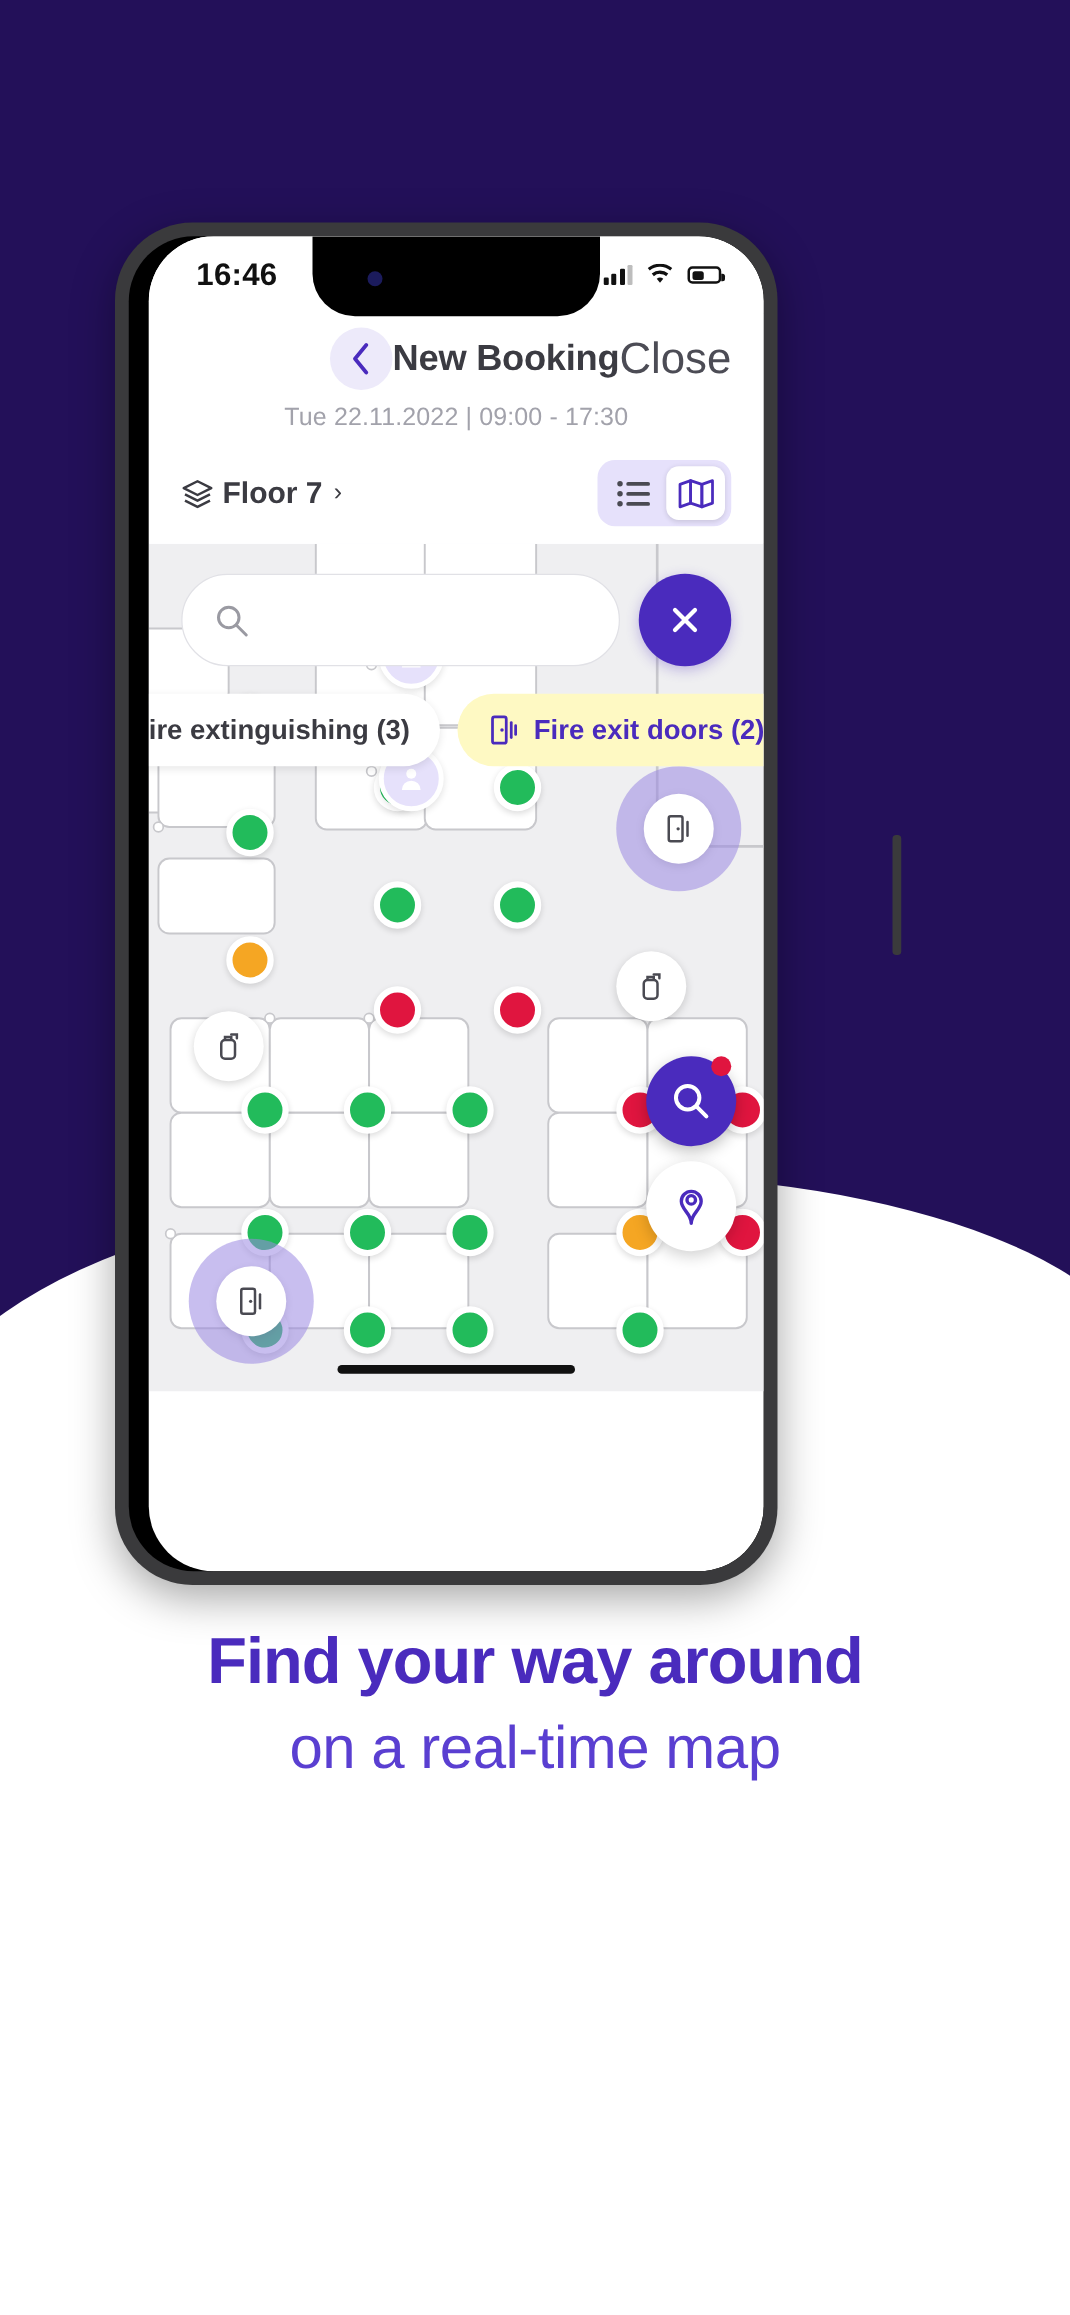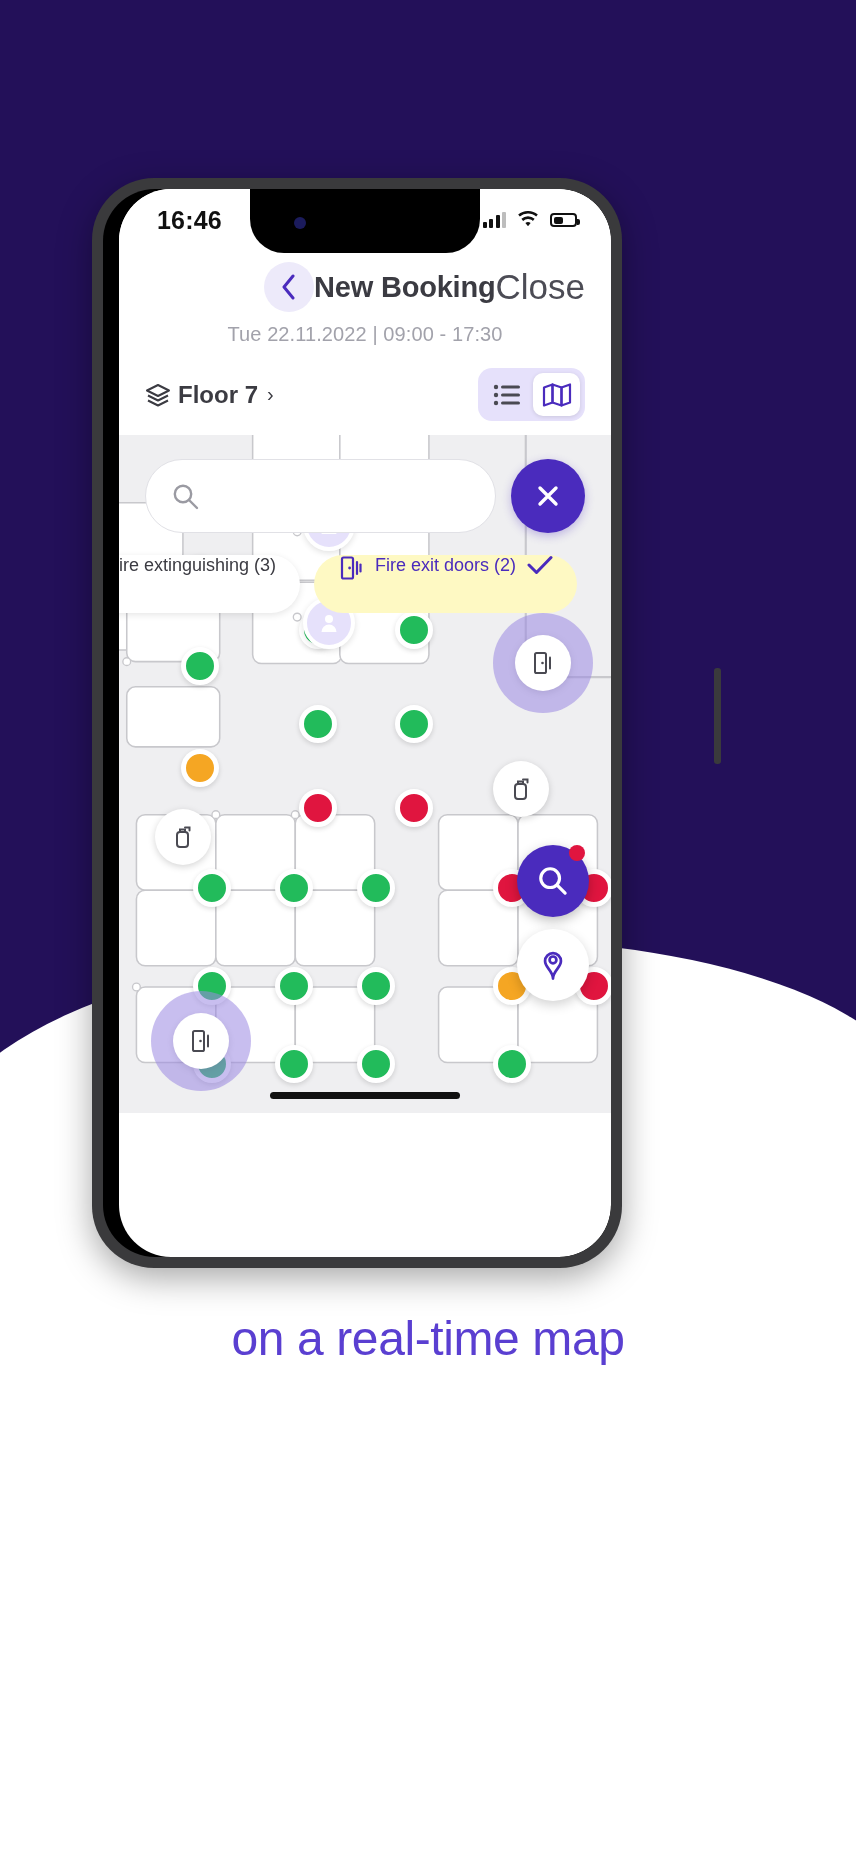--- a/index.html
+++ b/index.html
@@ -132,23 +132,23 @@
     box-shadow:0 3px 10px rgba(74,43,189,.3);
   }
 
   
   #chips{
     position:absolute; left:0; right:0; top:120px;
     display:flex; align-items:center; gap:14px; z-index:19;
     padding-left:0;
   }
   .chip{
-    height:58px; border-radius:30px; display:flex; gap:11px;
+    height:58px; border-radius:30px; display:flex; align-items:center; gap:11px;
     padding:0 24px; white-space:nowrap; flex:0 0 auto;
-    font-size:18px; font-weight:400;
+    font-size:22px; font-weight:700;
     background:#fff; color:#3b3b42; box-shadow:0 2px 7px rgba(0,0,0,.10);
   }
   .chip.partial{ margin-left:-96px; padding-left:96px; }
   .chip.selected{ background:#fef9c3; color:#4a2bbd; box-shadow:none; }
 
   
   .dot{
     position:absolute; border-radius:50%;
     border:5px solid #fff;
     box-shadow:0 2px 5px rgba(0,0,0,.14);
@@ -445,14 +445,15 @@
         </div>
 
         <div id="home-ind"></div>
       </div>
 
     </div>
   </div>
 </div>
 
 <div id="headline">
+  <div id="hl1">Find your way around</div>
   <div id="hl2">on a real-time map</div>
 </div>
 
 </body></html>

